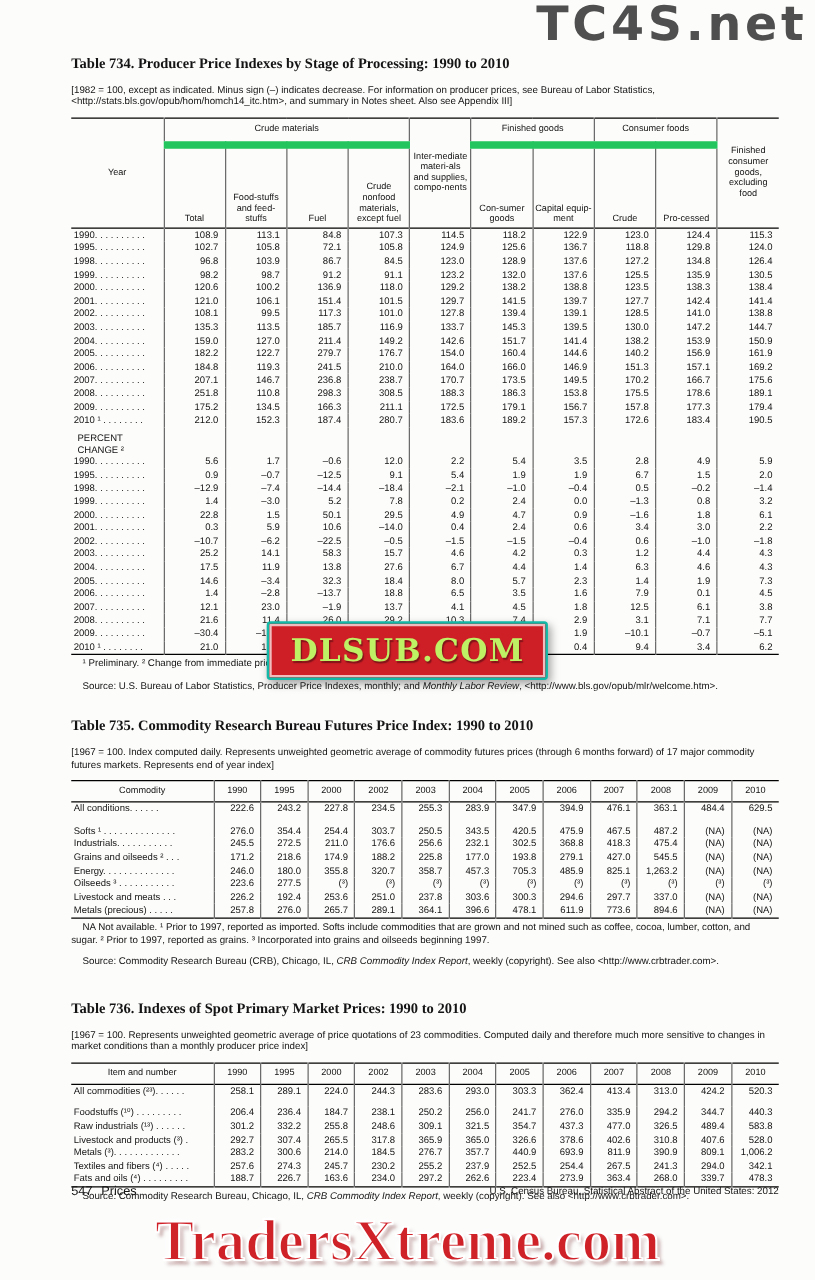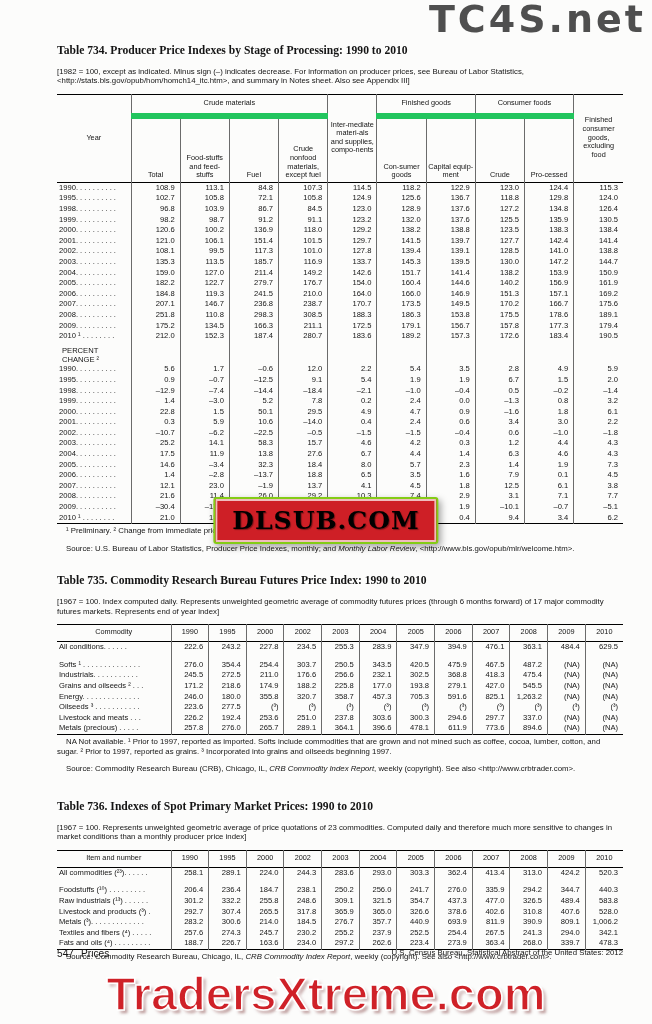--- a/index.html
+++ b/index.html
@@ -45,26 +45,26 @@
   #sec736{margin-top:26px}
 
   .page-num{position:absolute;left:57px;top:948px;font-size:10.2px}
   .page-num .num{margin-right:7px}
   .census{position:absolute;right:29px;top:948px;font-size:7.8px}
 
   .wm-top{position:absolute;top:-3px;right:6px;z-index:4;
           font-family:"DejaVu Sans",sans-serif;font-weight:bold;font-size:38px;
           letter-spacing:3px;color:#414141;opacity:.92}
   .wm-mid{position:absolute;top:497px;left:50%;transform:translateX(-50%);z-index:5;
-          background:#ce1f26;color:#000000;font-family:"DejaVu Serif",serif;font-weight:bold;
-          font-size:25px;letter-spacing:1px;padding:7px 17px;border:2px solid #84cc16;border-radius:3px;
+          background:#ce1f26;color:#bef264;font-family:"DejaVu Serif",serif;font-weight:bold;
+          font-size:25px;letter-spacing:1px;padding:7px 17px;border:2px solid #14b8a6;border-radius:3px;
           box-shadow:inset 0 0 0 2px rgba(255,255,255,.7),2px 3px 7px rgba(0,0,0,.35);
           text-shadow:1px 1px 1px rgba(0,0,0,.4);white-space:nowrap}
   .wm-bottom{position:absolute;top:966px;left:50%;transform:translateX(-50%);z-index:6;
-          font-family:Liberation Sans, sans-serif;font-weight:bold;font-size:47px;color:#cf2128;
+          font-family:Liberation Serif, serif;font-weight:bold;font-size:47px;color:#cf2128;
           -webkit-text-stroke:1.5px #fff;white-space:nowrap;
           text-shadow:0 0 5px #fff,0 0 9px #fff,3px 3px 3px rgba(90,0,0,.5)}
 </style>
 </head>
 <body>
 
 <div class="wm-top">TC4S.net</div>
 
 <div class="content">
 
@@ -616,21 +616,21 @@
           </tr>
           <tr>
             <td class="stub">Energy. . . . . . . . . . . . . .</td>
             <td>246.0</td>
             <td>180.0</td>
             <td>355.8</td>
             <td>320.7</td>
             <td>358.7</td>
             <td>457.3</td>
             <td>705.3</td>
-            <td>591.6</td>
+            <td>485.9</td>
             <td>825.1</td>
             <td>1,263.2</td>
             <td>(NA)</td>
             <td>(NA)</td>
           </tr>
           <tr>
             <td class="stub">Oilseeds ³ . . . . . . . . . . .</td>
             <td>223.6</td>
             <td>277.5</td>
             <td>(³)</td>

